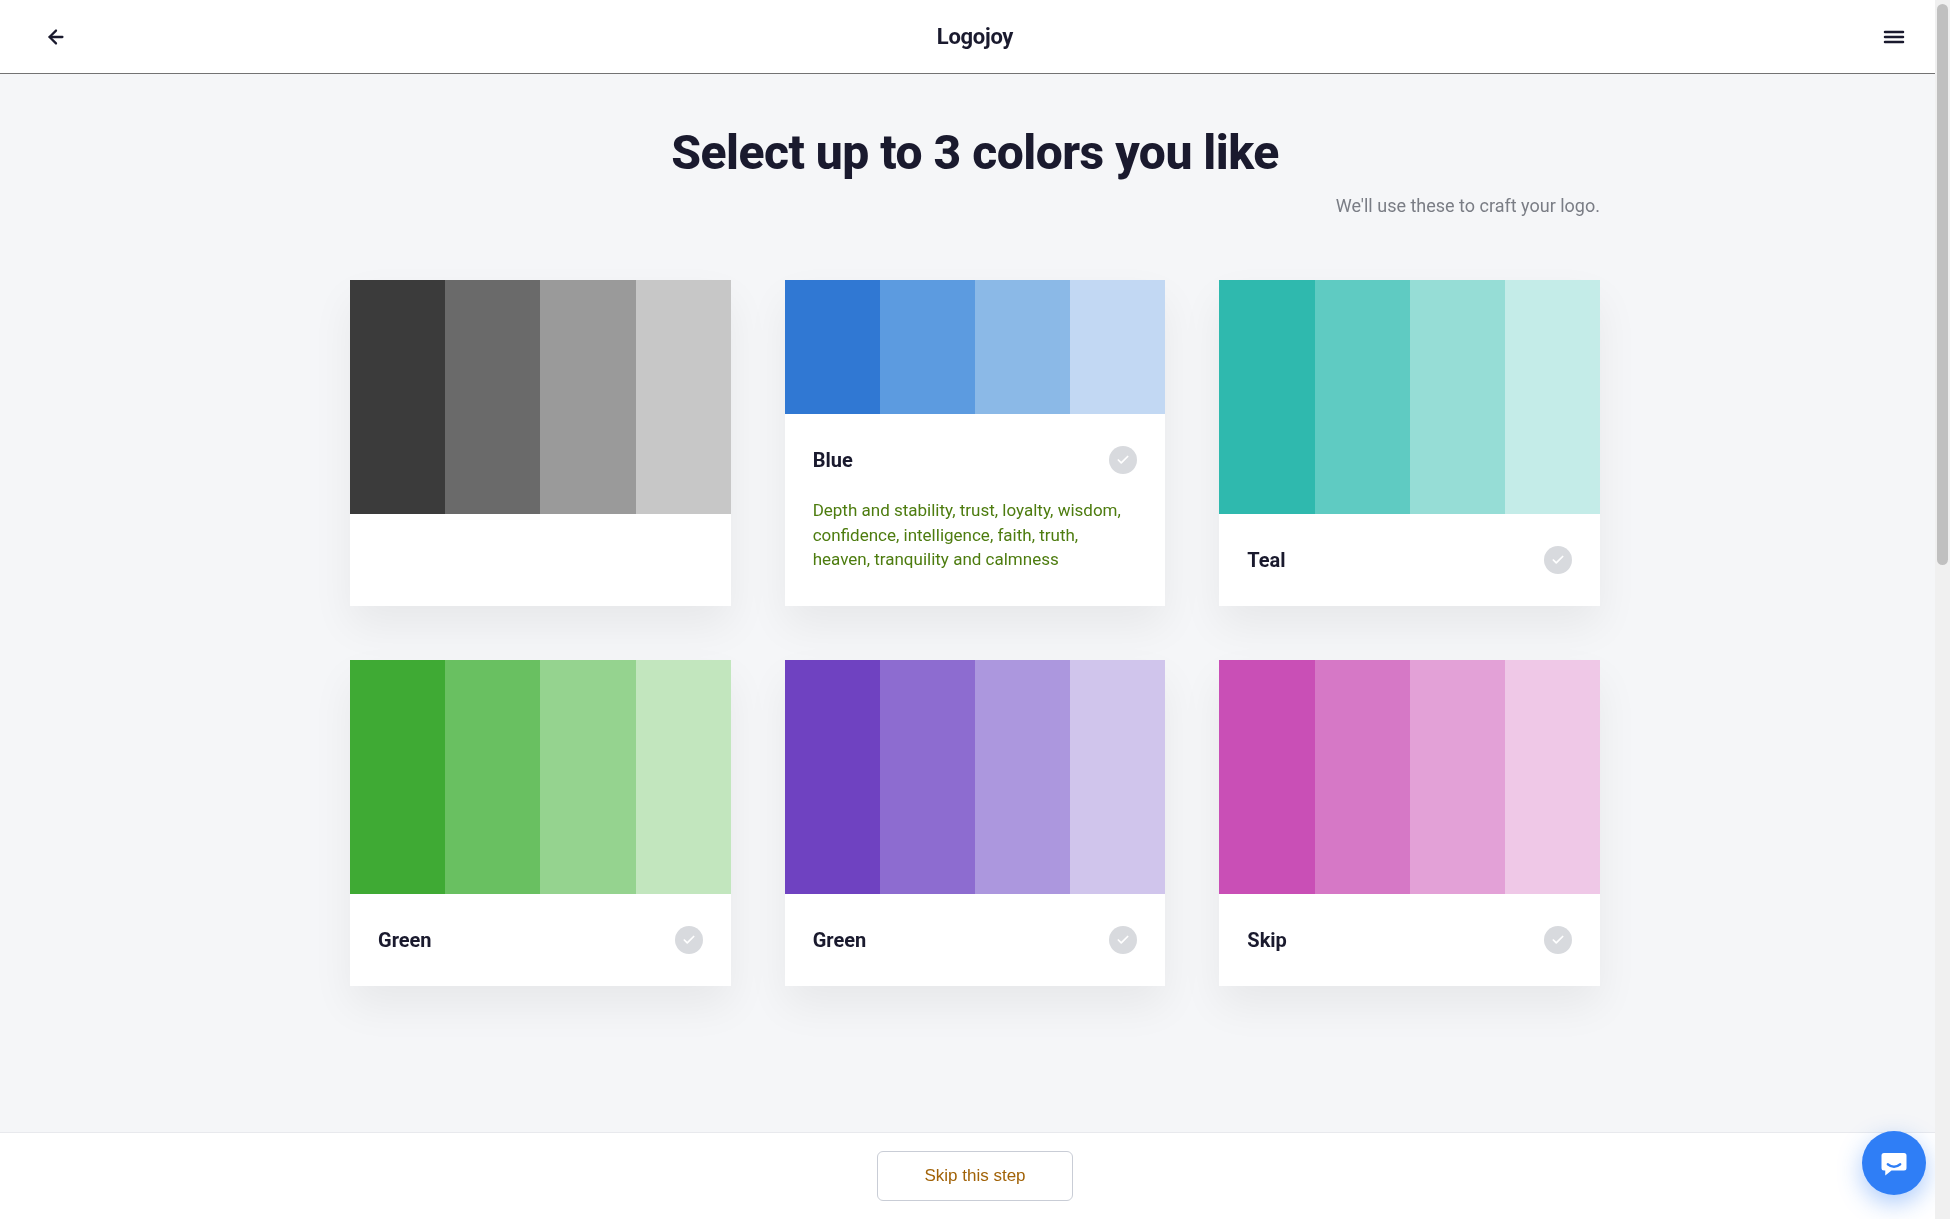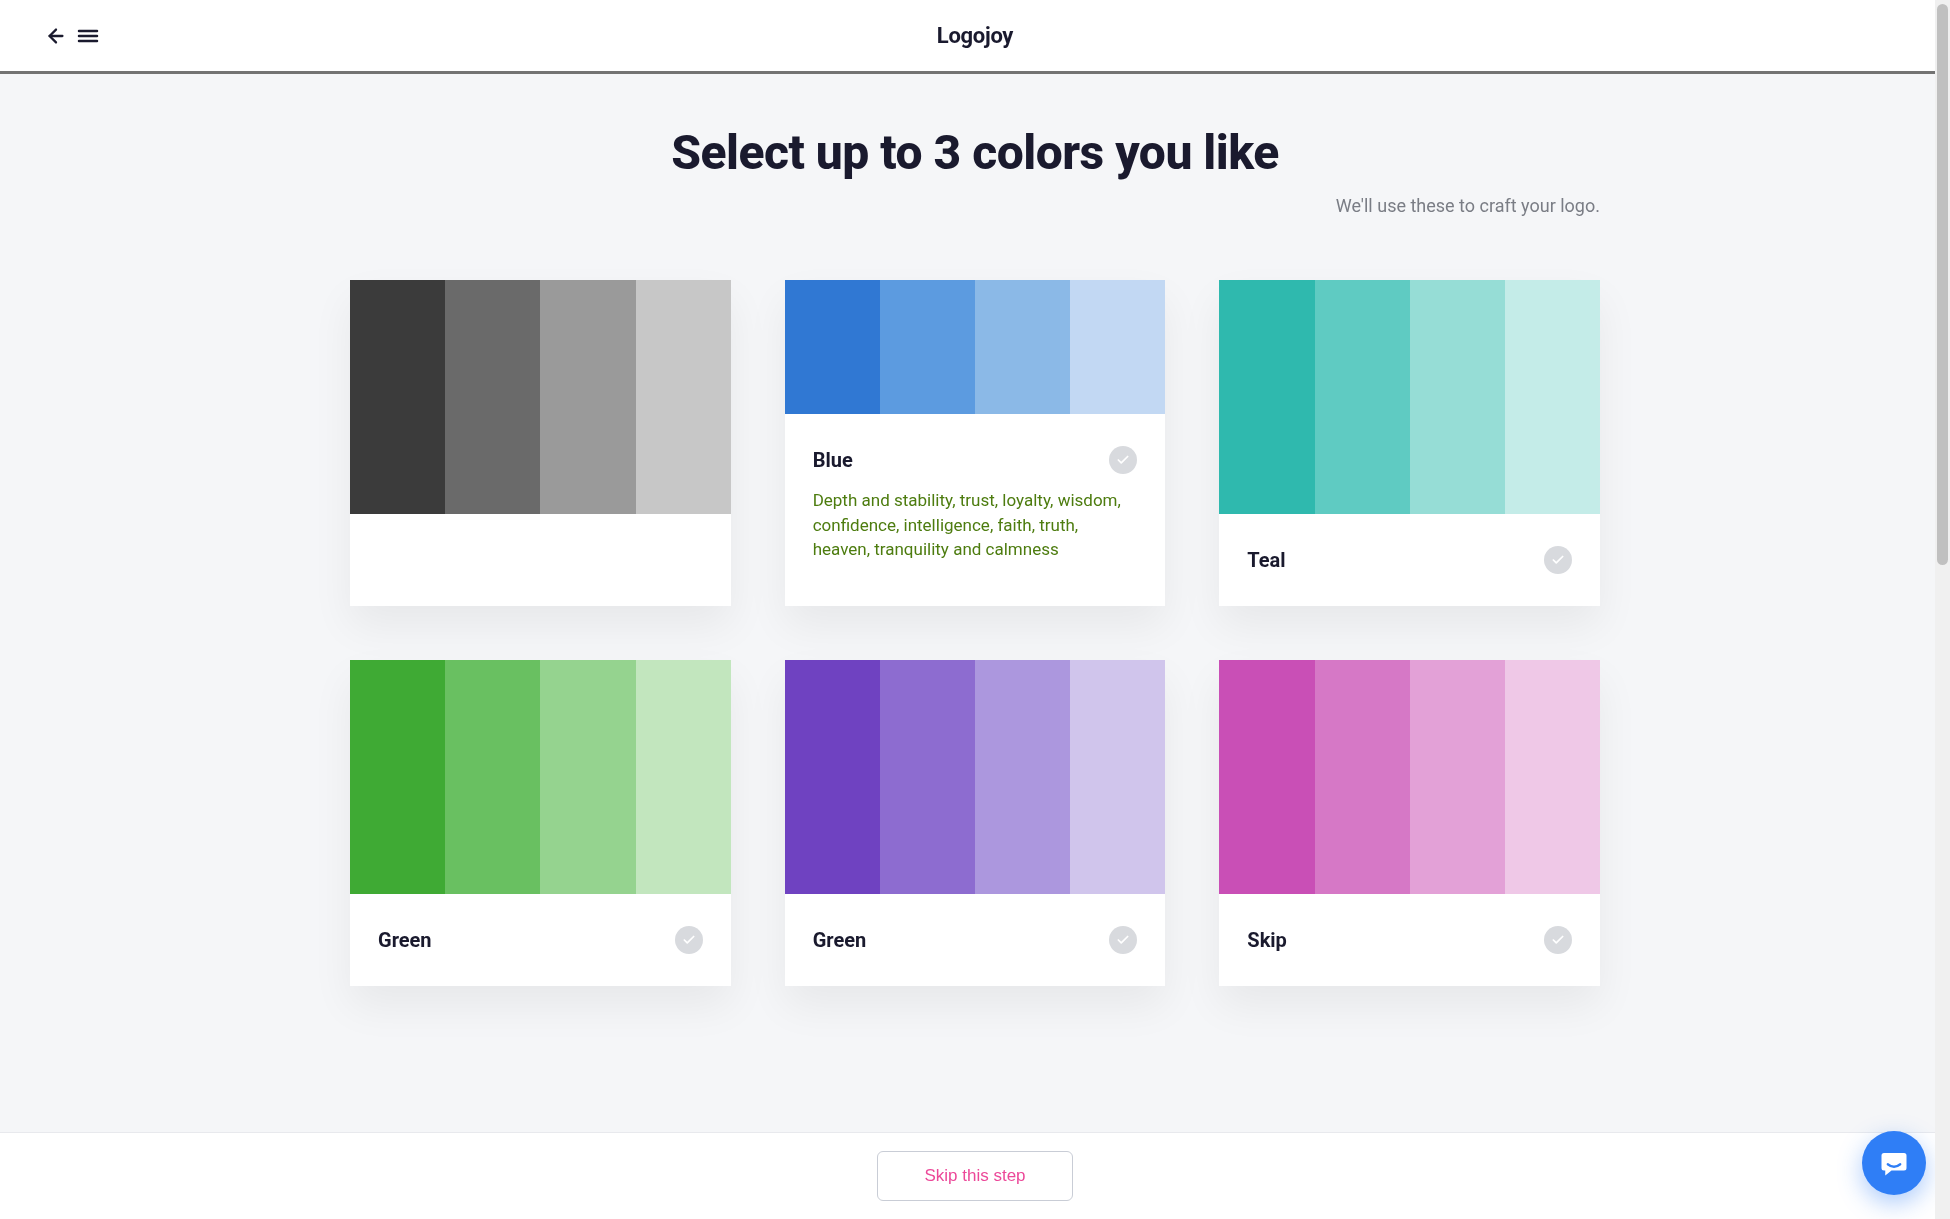--- a/index.html
+++ b/index.html
@@ -6,23 +6,24 @@
     body {
       font-family: -apple-system, BlinkMacSystemFont, 'Segoe UI', Roboto, Helvetica, Arial, sans-serif;
       background: #f5f6f8;
       color: #1a1a2e;
       overflow-x: hidden;
     }
     .header {
       background: #ffffff;
       display: flex;
       align-items: center;
+      justify-content: space-between;
       padding: 0 40px;
       height: 74px;
-      border-bottom: 3px solid #737373;
+      border-bottom: 1px solid #737373;
       position: relative;
     }
     .header-center {
       position: absolute;
       left: 50%;
       transform: translateX(-50%);
       font-weight: 700;
       font-size: 22px;
       letter-spacing: -0.3px;
       color: #1a1a2e;
@@ -76,21 +77,21 @@
     .card.expanded .swatches {
       height: 134px;
     }
     .sw {
       flex: 1;
     }
     .card-body {
       padding: 32px 28px;
       display: flex;
       flex-direction: column;
-      gap: 14px;
+      gap: 24px;
     }
     .card-row {
       display: flex;
       align-items: center;
       justify-content: space-between;
     }
     .card-name {
       font-size: 20px;
       font-weight: 700;
       color: #1a1a2e;
@@ -118,21 +119,21 @@
       background: #ffffff;
       display: flex;
       align-items: center;
       justify-content: center;
       padding: 18px;
       border-top: 1px solid #e8e9ed;
     }
     .skip-btn {
       background: #ffffff;
       border: 1px solid #c9cdd6;
-      color: #ec4899;
+      color: #a16207;
       font-size: 17px;
       font-weight: 500;
       padding: 14px 46px;
       border-radius: 6px;
       cursor: pointer;
     }
     .chat-fab {
       position: fixed;
       bottom: 24px;
       right: 24px;

